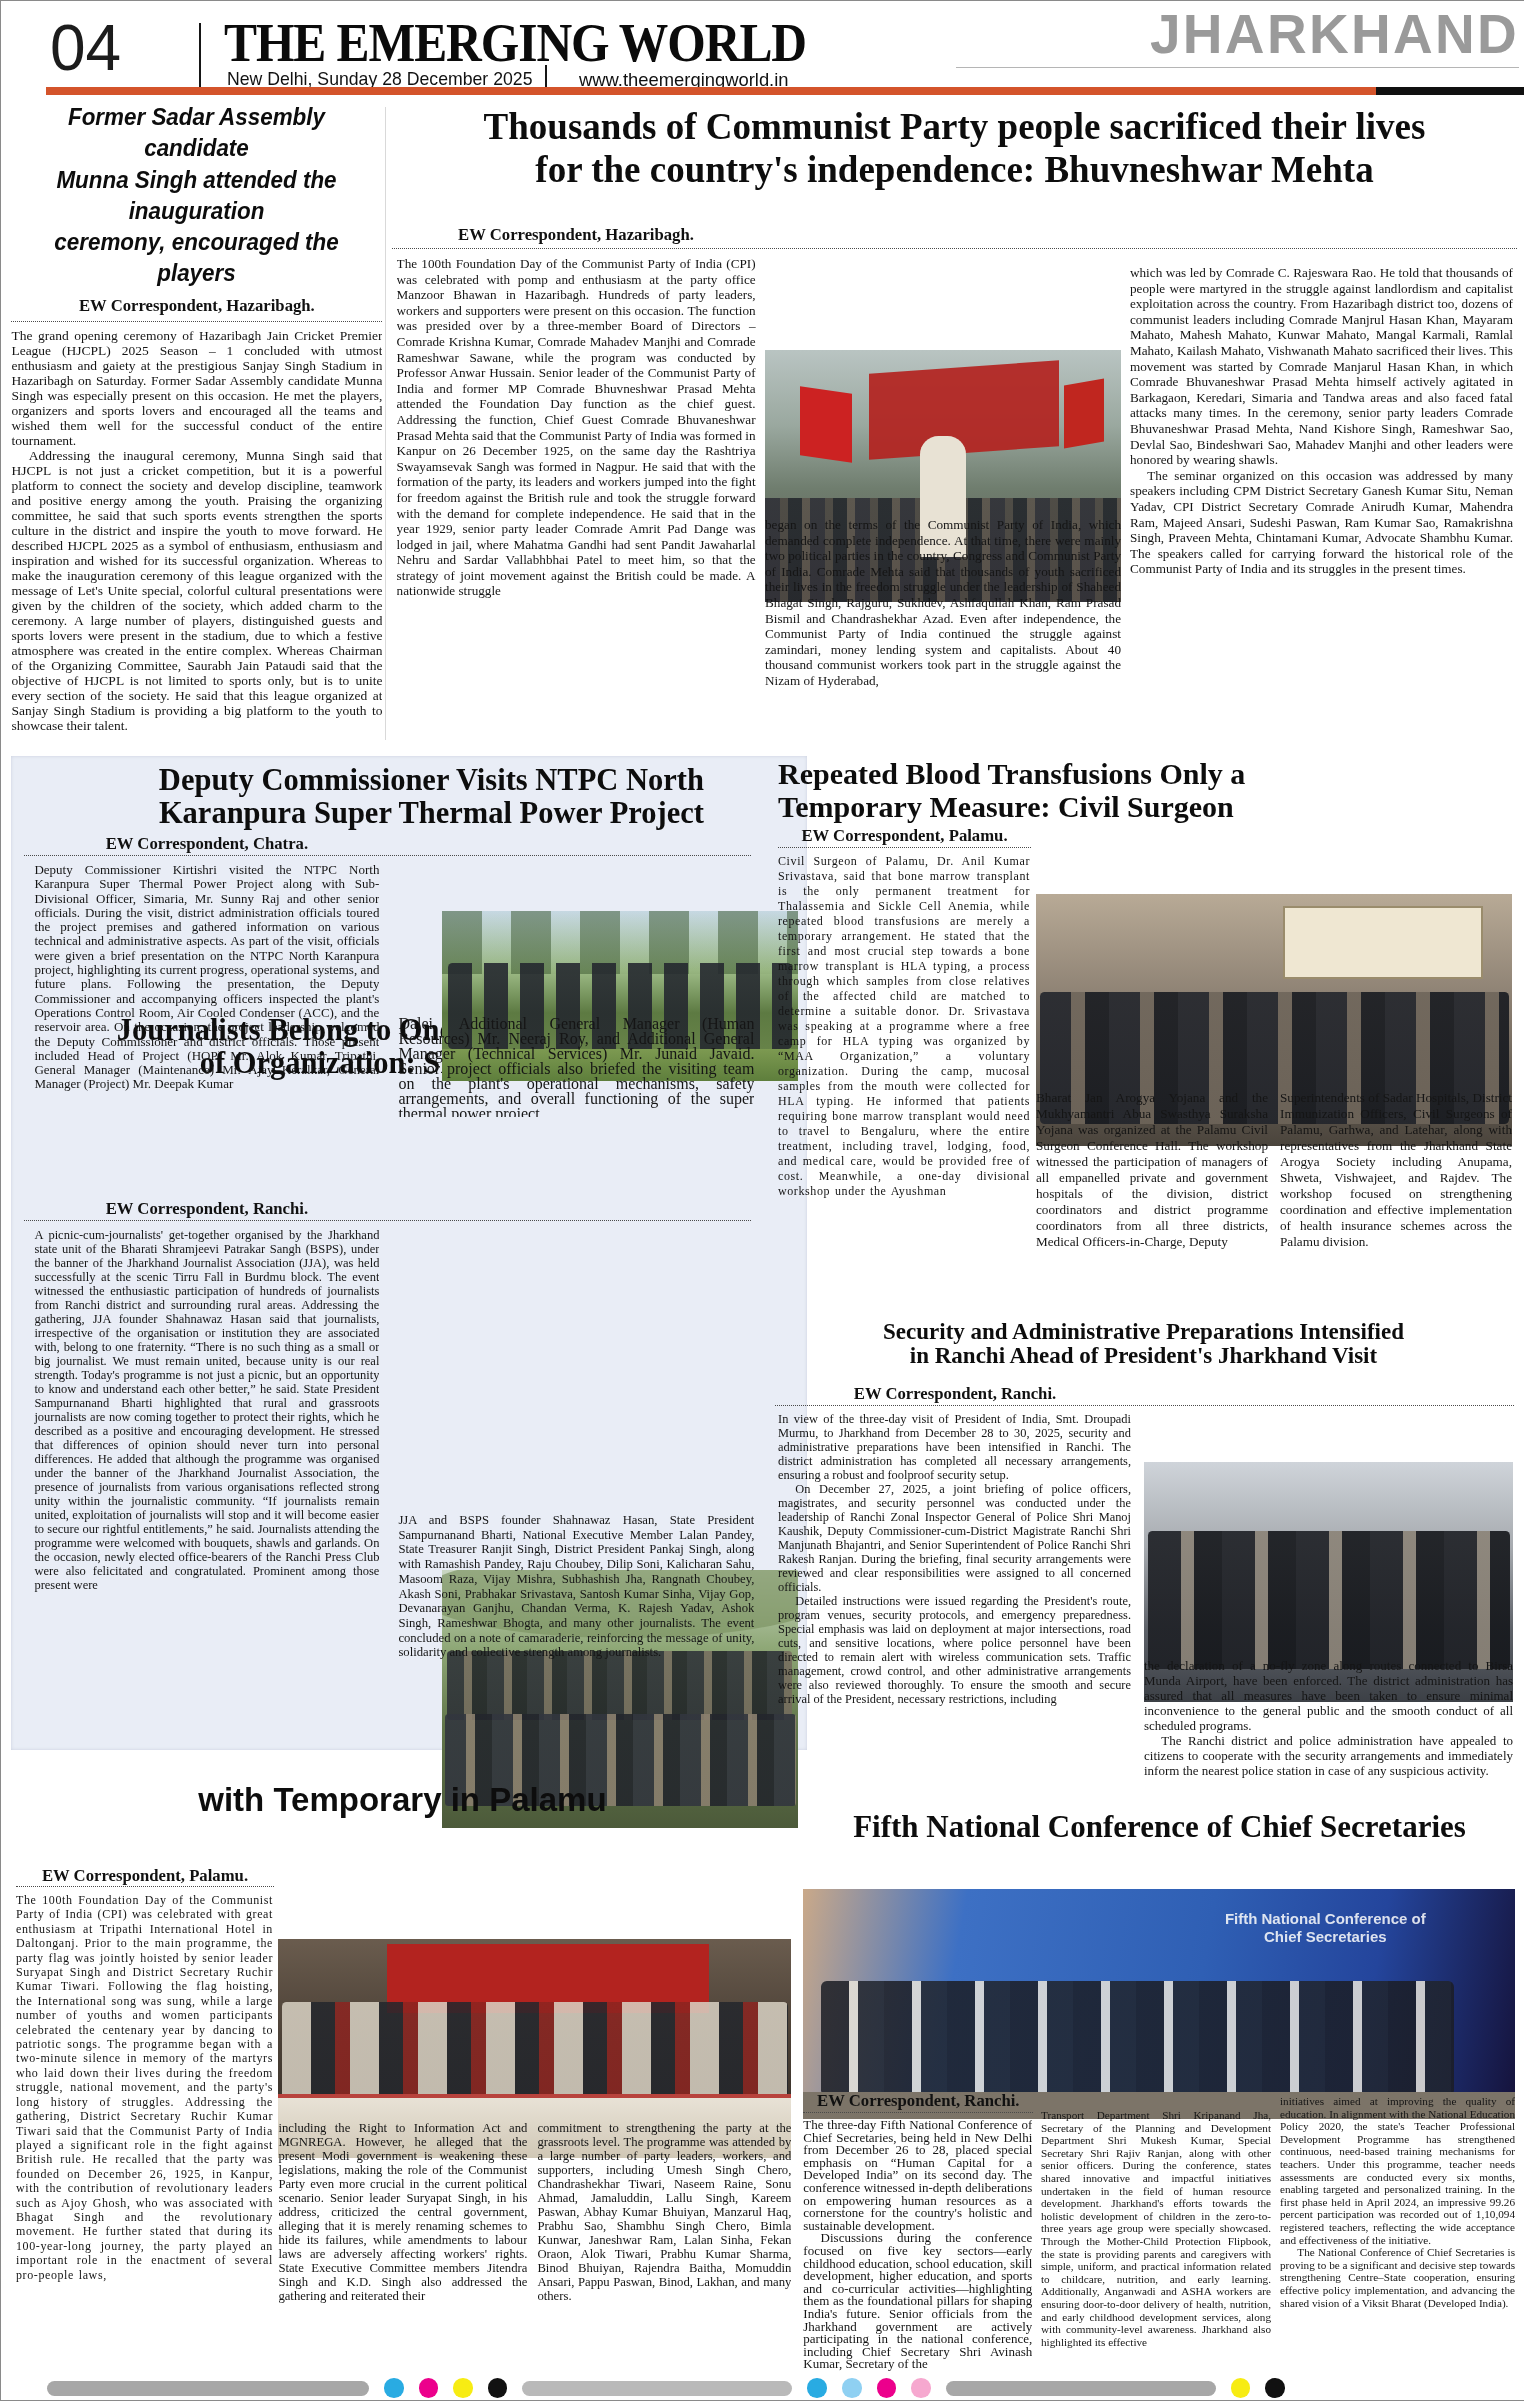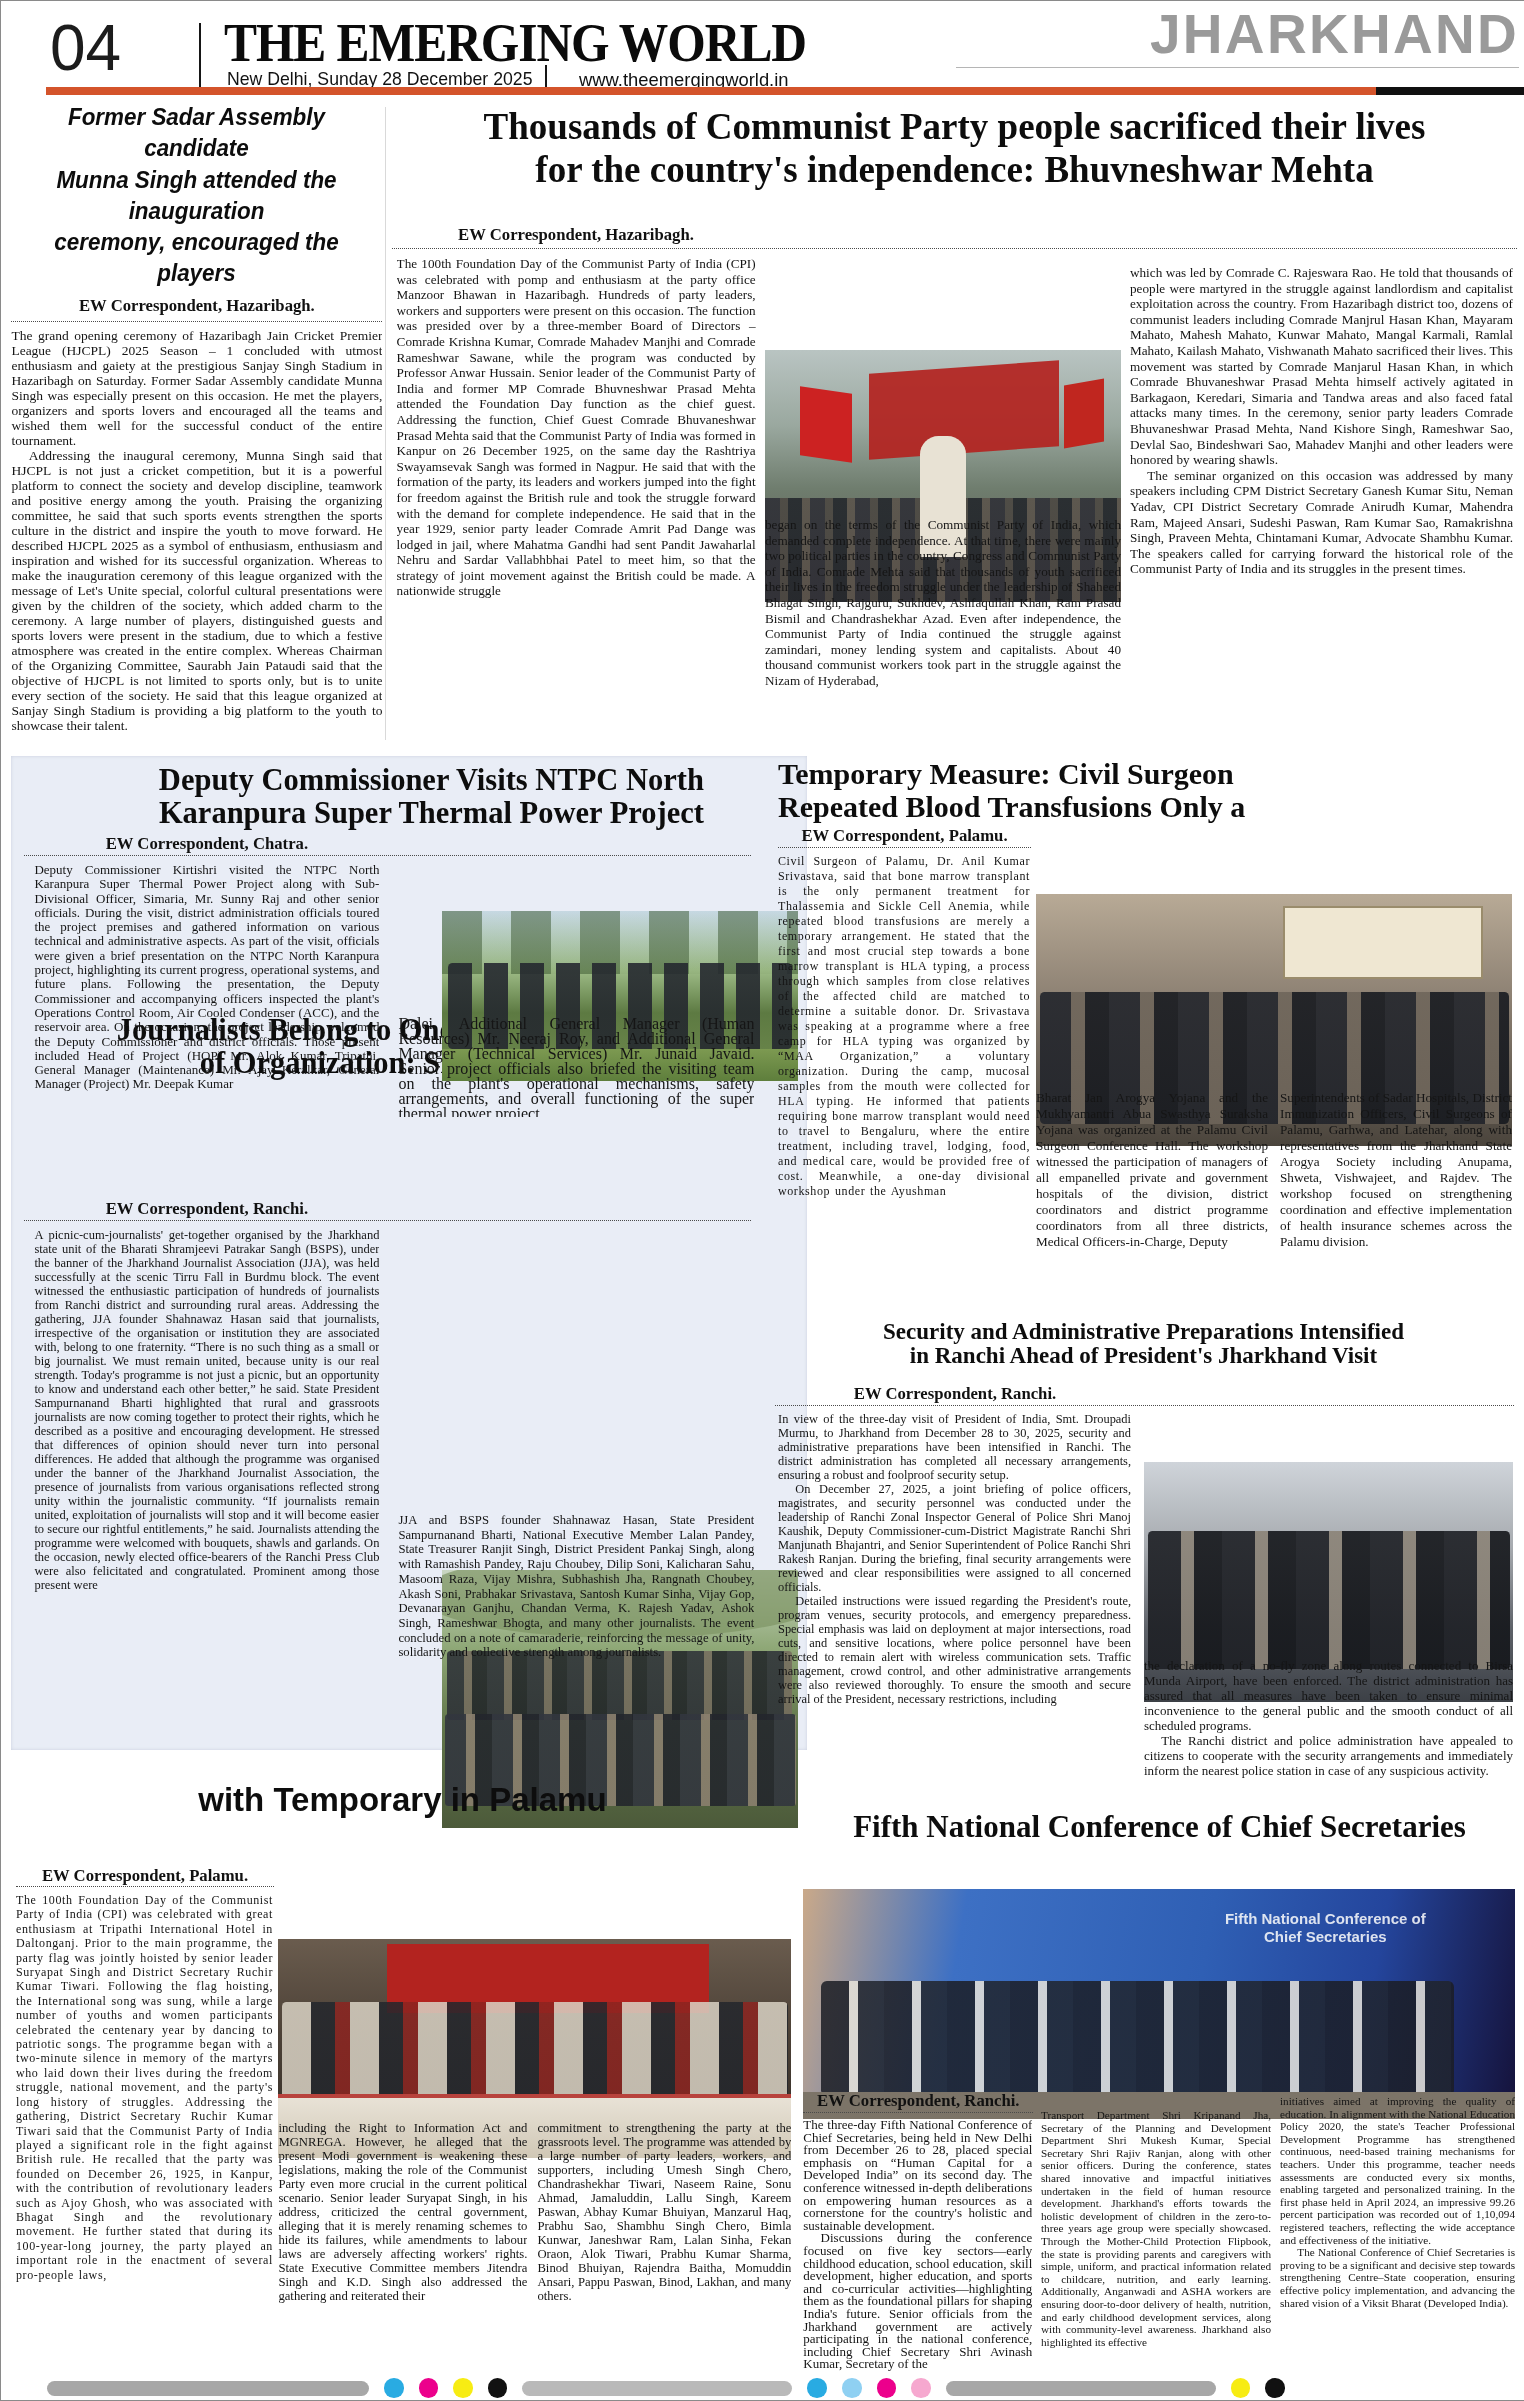--- a/index.html
+++ b/index.html
@@ -127,22 +127,22 @@
       <div class="abs" style="left:4.6px;top:81px;width:345px;height:69px;background:repeating-linear-gradient(90deg,#2b2e36 0 17.3px,#756b5e 17.3px 25px,#1e2126 25px 40px);opacity:.85;border-radius:3.5px;"></div>
       <div class="abs" style="left:2.3px;top:144px;width:351px;height:92px;background:repeating-linear-gradient(90deg,#32363e 0 21px,#8a7f6e 21px 30px,#23262c 30px 47px);opacity:.9;border-radius:3.5px;"></div>
     </div>
     <div class="abs caption" style="left:387px;top:757px;width:356px;height:226px;font-size:12.7px;line-height:14.7px;">
       <span>JJA and BSPS founder Shahnawaz Hasan, State President Sampurnanand Bharti, National Executive Member Lalan Pandey, State Treasurer Ranjit Singh, District President Pankaj Singh, along with Ramashish Pandey, Raju Choubey, Dilip Soni, Kalicharan Sahu, Masoom Raza, Vijay Mishra, Subhashish Jha, Rangnath Choubey, Akash Soni, Prabhakar Srivastava, Santosh Kumar Sinha, Vijay Gop, Devanarayan Ganjhu, Chandan Verma, K. Rajesh Yadav, Ashok Singh, Rameshwar Bhogta, and many other journalists. The event concluded on a note of camaraderie, reinforcing the message of unity, solidarity and collective strength among journalists.</span>
     </div>
   </section>
 
   <section class="abs" style="left:769px;top:755px;width:747px;height:557px;">
     <h2 class="hl" style="margin:2.3px 0 0;font-size:30px;text-align:left;padding-left:8px;">
+      <span>Repeated Blood Transfusions Only a</span>
       <span>Temporary Measure: Civil Surgeon</span>
-      <span>Repeated Blood Transfusions Only a</span>
     </h2>
     <div class="abs" style="left:8px;top:70px;width:253px;">
       <div class="byline">EW Correspondent, Palamu.</div>
     </div>
     <div class="abs rule" style="left:8px;top:91px;width:253px;"></div>
     <div class="abs bodytext" style="left:8px;top:98px;width:252px;height:455px;font-size:12px;line-height:15px;letter-spacing:0.6px;word-spacing:1.2px;">
       <p>Civil Surgeon of Palamu, Dr. Anil Kumar Srivastava, said that bone marrow transplant is the only permanent treatment for Thalassemia and Sickle Cell Anemia, while repeated blood transfusions are merely a temporary arrangement. He stated that the first and most crucial step towards a bone marrow transplant is HLA typing, a process through which samples from close relatives of the affected child are matched to determine a suitable donor. Dr. Srivastava was speaking at a programme where a free camp for HLA typing was organized by “MAA Organization,” a voluntary organization. During the camp, mucosal samples from the mouth were collected for HLA typing. He informed that patients requiring bone marrow transplant would need to travel to Bengaluru, where the entire treatment, including travel, lodging, food, and medical care, would be provided free of cost. Meanwhile, a one-day divisional workshop under the Ayushman</p>
     </div>
     <div class="abs photo" style="left:266px;top:71px;width:476px;height:252px;background:linear-gradient(#b8aa96 0%,#8e8274 40%,#4a443c 100%);">
       <div class="abs" style="left:247px;top:11.5px;width:196px;height:69px;background:#efe7d2;border:2.3px solid #9a8c6c;"></div>

